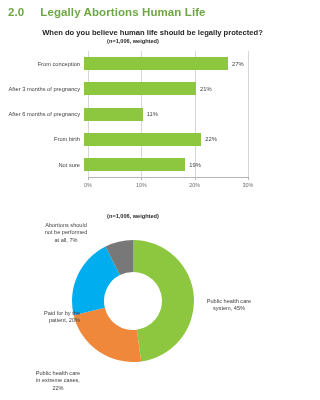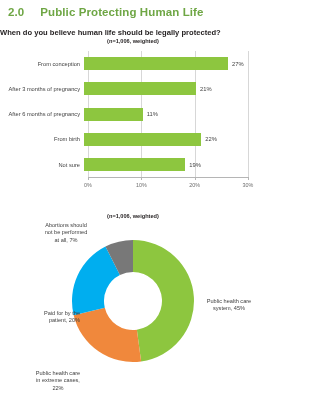--- a/index.html
+++ b/index.html
@@ -27,25 +27,26 @@
     font-weight: 600;
     letter-spacing: .1px;
   }
   .section-header .num { font-weight: 600; }
 
   
   .chart-block { position: absolute; left: 0; width: 266px; }
   #bar-block { top: 28px; height: 178px; }
 
   .chart-title {
-    text-align: left;
+    text-align: center;
     font-size: 7.6px;
     font-weight: 700;
     color: #231f20;
     line-height: 1.25;
+    padding-left: 39px;
   }
   .chart-subtitle {
     text-align: center;
     font-size: 5.6px;
     font-weight: 600;
     color: #231f20;
     margin-top: 1px;
     line-height: 1.2;
   }
 
@@ -137,21 +138,21 @@
   #lbl-patient{ left: 8px;   top: 84px;  width: 72px; text-align: right; }
   #lbl-extreme{ left: 18px;  top: 144px; width: 80px; }
 </style>
 </head>
 <body>
 
 <div id="page">
 
   <div class="section-header">
     <span class="num">2.0</span>
-    <span>Public Protecting Human Life</span>
+    <span>Legally Abortions Human Life</span>
   </div>
 
   <div class="chart-block" id="bar-block">
     <div class="chart-title">When do you believe human life should be legally protected?</div>
     <div class="chart-subtitle">(n=1,006, weighted)</div>
 
     <div class="bar-plot">
       <div id="bar-gridlines">
           <div class="gridline" style="left: 88px; height: 126px;"></div>
           <div class="gridline" style="left: 141.333px; height: 126px;"></div>

